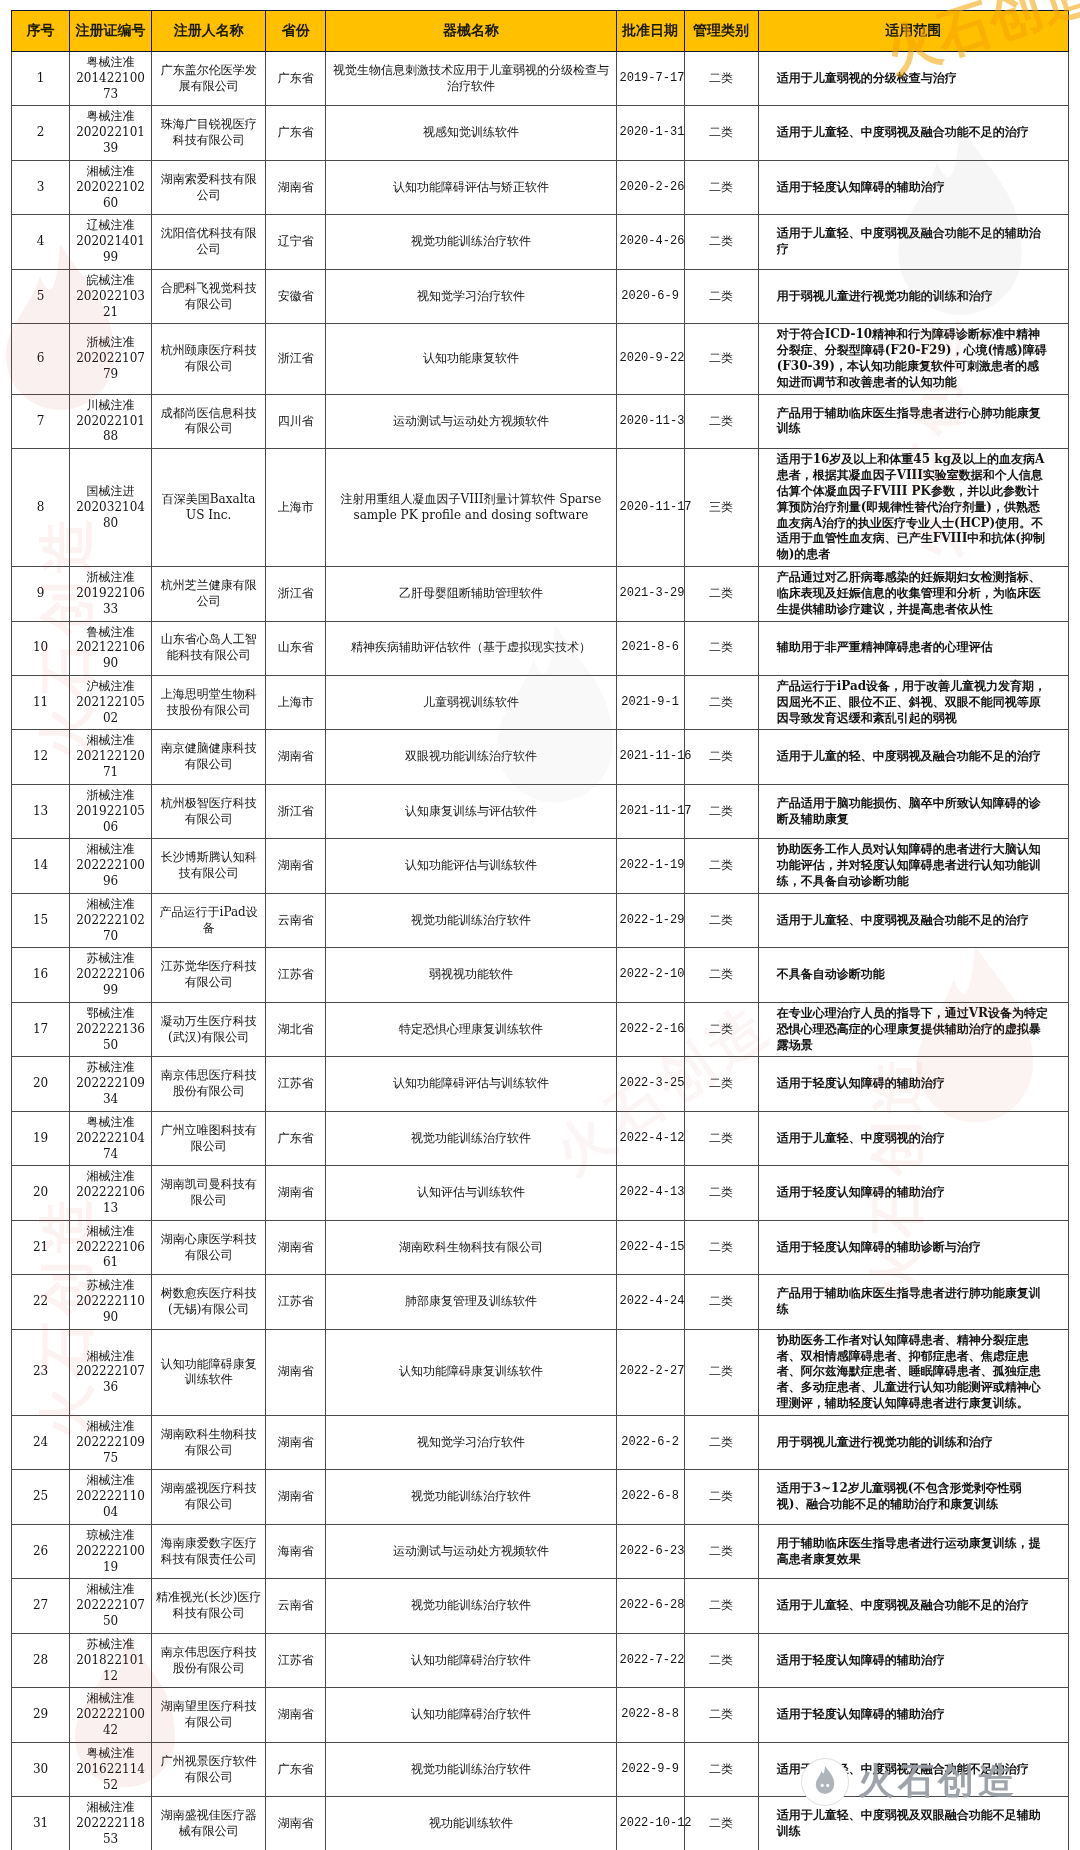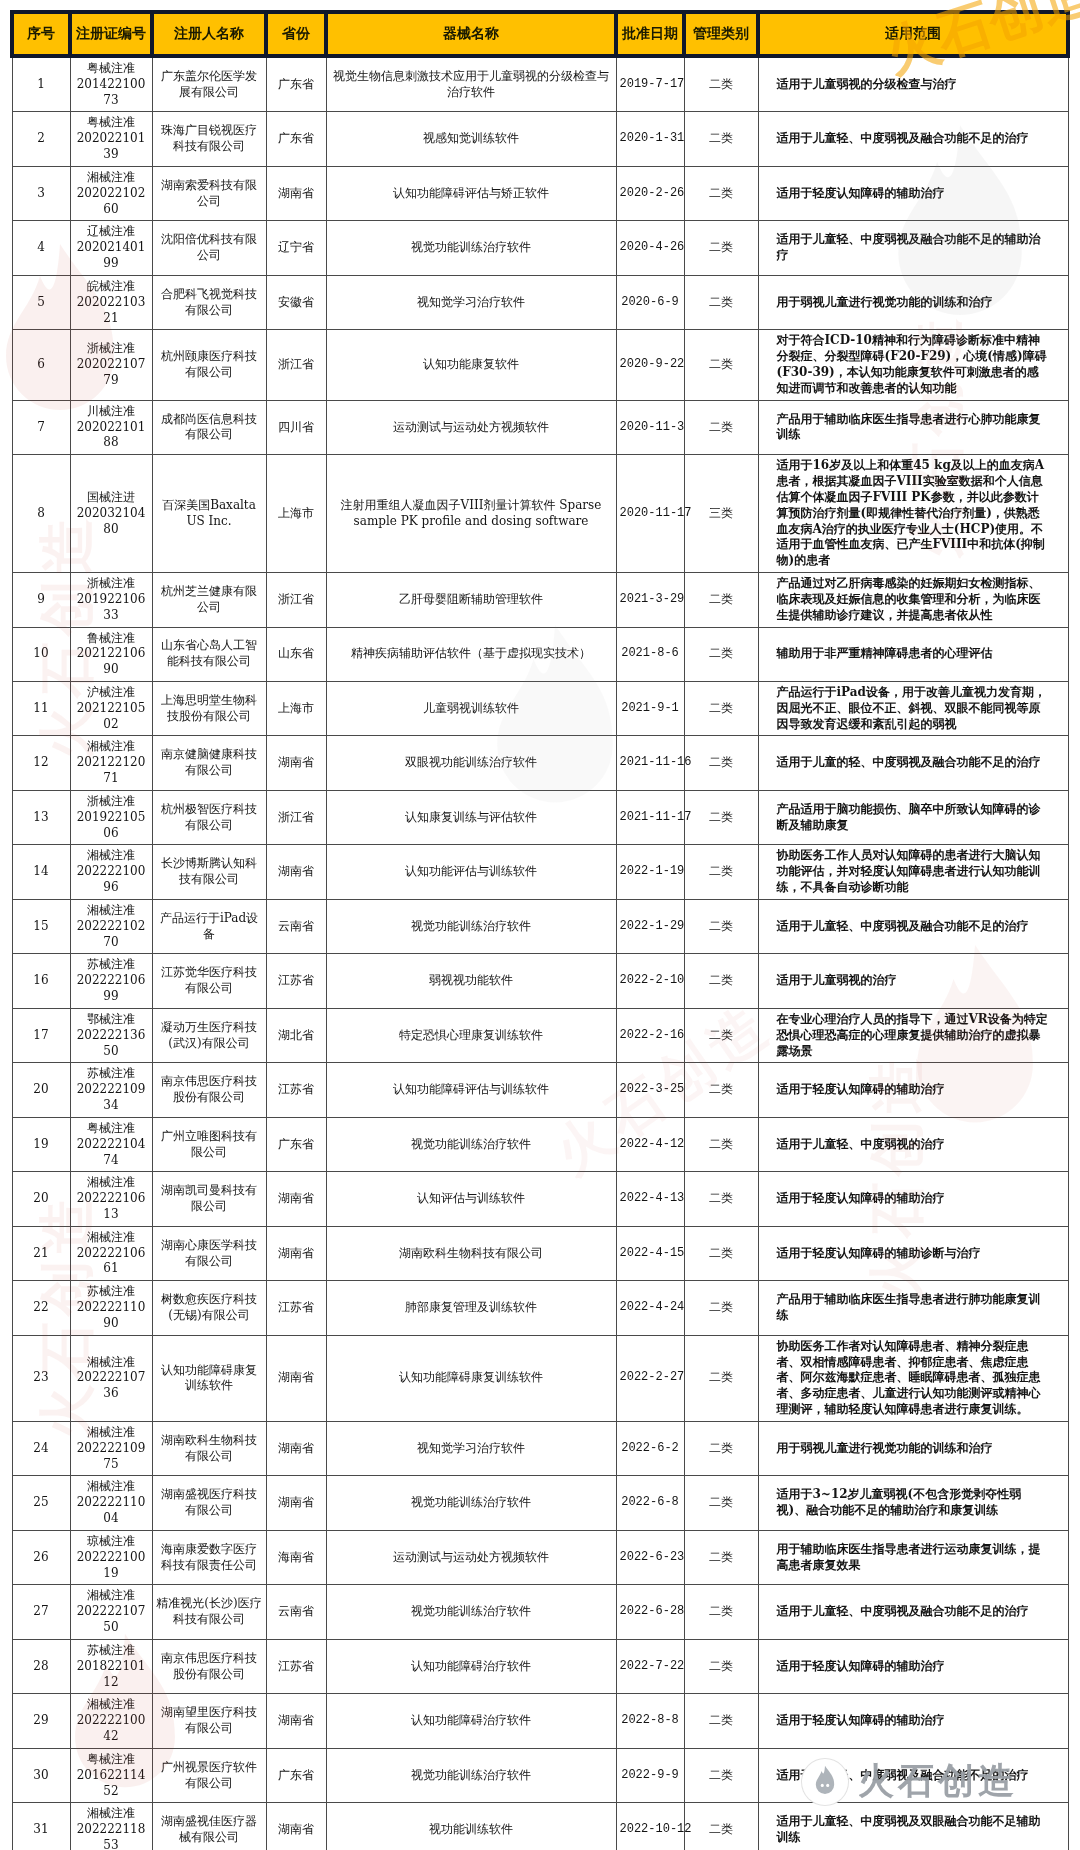--- a/index.html
+++ b/index.html
@@ -7,21 +7,21 @@
     width:1080px;height:1850px;background:#ffffff;position:relative;overflow:hidden;
     font-family:"DejaVu Serif","Liberation Serif",serif;color:#111;
   }
   table{
     border-collapse:collapse;table-layout:fixed;
     width:1058px;margin:10px auto 0 auto;position:relative;z-index:2;
     background:transparent;
   }
   th{
     background:#FFC000;color:#1a1a00;font-weight:bold;font-size:14px;
-    border:4px solid #0f172a;padding:11px 2px;text-align:center;
+    border:1px solid #0f172a;padding:11px 2px;text-align:center;
   }
   td{
     border:1px solid #4a4a4a;font-size:12px;line-height:1.32;
     padding:3px 3px;text-align:center;vertical-align:middle;color:#141414;
     word-break:break-word;
   }
   .col-cert{white-space:pre-line;text-align:center;}
   .col-date{white-space:nowrap;font-family:Liberation Mono, monospace;}
   .col-scope{text-align:left;padding:3px 18px;font-weight:bold;}
   
@@ -254,21 +254,21 @@
       </tr>
       <tr>
         <td class="col-no">16</td>
         <td class="col-cert">苏械注准
 20222210699</td>
         <td class="col-registrant">江苏觉华医疗科技有限公司</td>
         <td class="col-province">江苏省</td>
         <td class="col-device">弱视视功能软件</td>
         <td class="col-date">2022-2-10</td>
         <td class="col-category">二类</td>
-        <td class="col-scope">适用于儿童弱视的治疗</td>
+        <td class="col-scope">不具备自动诊断功能</td>
       </tr>
       <tr>
         <td class="col-no">17</td>
         <td class="col-cert">鄂械注准
 20222213650</td>
         <td class="col-registrant">凝动万生医疗科技(武汉)有限公司</td>
         <td class="col-province">湖北省</td>
         <td class="col-device">特定恐惧心理康复训练软件</td>
         <td class="col-date">2022-2-16</td>
         <td class="col-category">二类</td>

